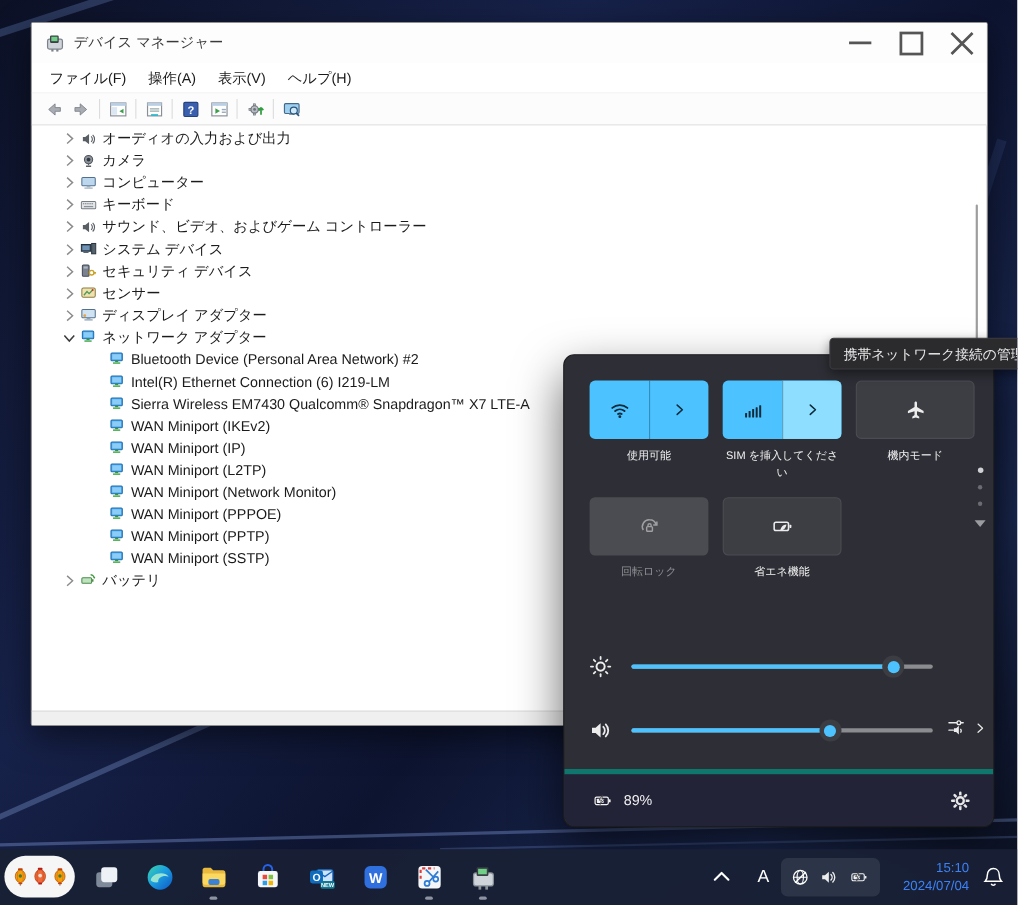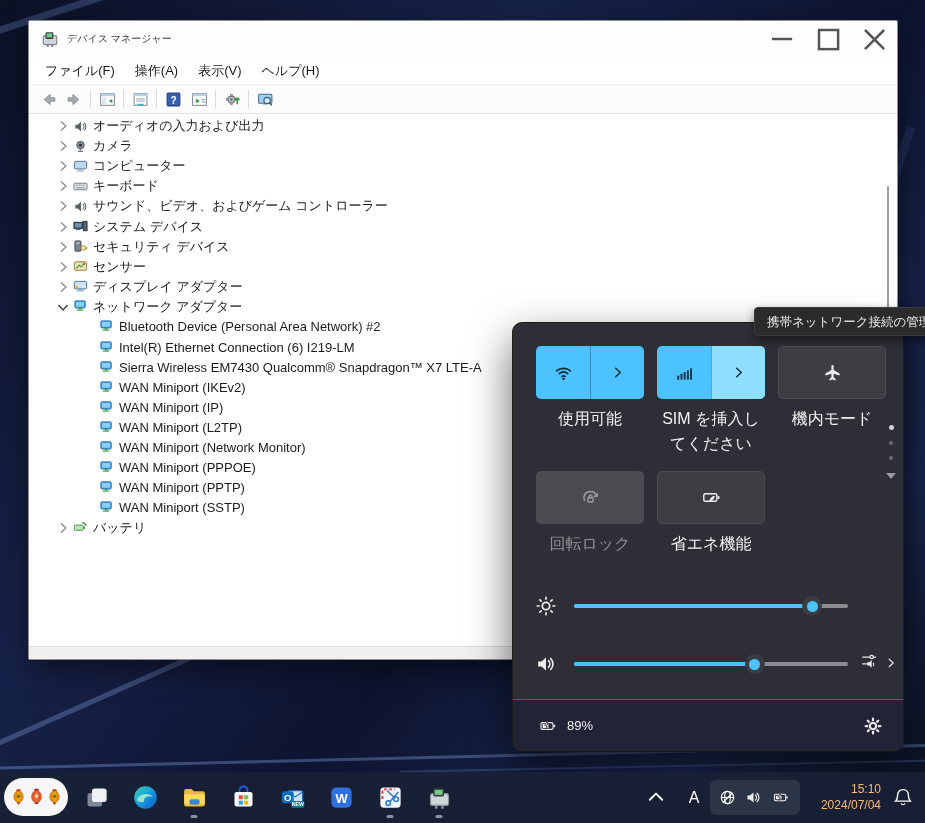--- a/index.html
+++ b/index.html
@@ -7,21 +7,21 @@
   body{font-family:"Liberation Sans","DejaVu Sans",sans-serif;}
   .screen{position:relative;width:925px;height:823px;overflow:hidden;
     background:linear-gradient(128deg,#0c1126 0%,#17224a 34%,#0d1430 58%,#1a2850 82%,#0b1020 100%);}
   .streak{position:absolute;pointer-events:none;}
 
   
   .dm-window{position:absolute;left:28px;top:20px;width:870px;height:640px;background:#fff;
     border:1px solid #8f8f8f;border-radius:2px;box-shadow:0 10px 30px rgba(0,0,0,.5);}
   .titlebar{position:absolute;left:0;top:0;right:0;height:36px;background:#fdfdfd;display:flex;align-items:center;padding-left:12px;}
   .dm-ico{width:18px;height:18px;margin-right:8px;}
-  .win-title{font-size:10px;color:#3a3a3a;}
+  .win-title{font-size:13px;color:#3a3a3a;}
   .caption-buttons{position:absolute;right:0;top:0;height:36px;display:flex;}
   .cap-btn{width:46px;height:36px;display:flex;align-items:center;justify-content:center;}
   .menubar{position:absolute;left:0;top:36px;right:0;height:28px;display:flex;align-items:center;padding-left:6px;
     font-size:13px;color:#1a1a1a;background:#fff;border-bottom:1px solid #f0f0f0;}
   .menu-item{padding:4px 10px;}
   .toolbar{position:absolute;left:0;top:64px;right:0;height:29px;display:flex;align-items:center;padding-left:6px;
     background:#fcfcfc;border-bottom:1px solid #e2e2e2;}
   .tb-btn{width:26px;height:24px;display:flex;align-items:center;justify-content:center;}
   .tb-sep{width:1px;height:18px;background:#dcdcdc;margin:0 3px;}
   .tree{position:absolute;left:0;top:95px;right:14px;bottom:14px;overflow:hidden;font-size:13px;color:#1b1b1b;}
@@ -38,55 +38,55 @@
     border:1px solid #1c1c1f;border-radius:10px;box-shadow:0 18px 44px rgba(0,0,0,.6);color:#f0f0f0;}
   .qs-grid{position:absolute;left:23px;top:23px;display:grid;grid-template-columns:108px 108px 108px;column-gap:13px;row-gap:14px;}
   .qs-cell{display:flex;flex-direction:column;align-items:center;}
   .toggle{width:108px;height:53px;border-radius:5px;display:flex;overflow:hidden;}
   .toggle.on{background:#4cc2ff;}
   .toggle.off{background:#3d3e44;border:1px solid #4b4c52;}
   .toggle.disabled{background:#4b4c52;}
   .tg-icon{flex:1;display:flex;align-items:center;justify-content:center;}
   .tg-chev{width:50%;display:flex;align-items:center;justify-content:center;border-left:1px solid rgba(10,40,60,.35);}
   .tg-chev.hover{background:#8edfff;}
-  .qs-label{margin-top:8px;font-size:16px;text-align:center;line-height:1.55;min-height:20px;max-width:112px;color:#f2f2f2;}
+  .qs-label{margin-top:8px;font-size:10px;text-align:center;line-height:1.55;min-height:20px;max-width:112px;color:#f2f2f2;}
   .qs-label.dim{color:#8d8f94;}
   .qs-dots{position:absolute;right:7px;top:102px;display:flex;flex-direction:column;align-items:center;gap:11px;}
   .qs-dot{width:4px;height:4px;border-radius:50%;background:#6a6c72;}
   .qs-dot.cur{background:#cfd1d6;width:5px;height:5px;}
   .qs-downarrow{width:0;height:0;border-left:5px solid transparent;border-right:5px solid transparent;border-top:6px solid #9a9ca2;margin-top:2px;}
   .slider-row{position:absolute;left:0;width:100%;height:24px;}
   .sl-icon{position:absolute;left:22px;top:1px;width:22px;height:22px;}
   .sl-track{position:absolute;left:61px;top:10px;width:274px;height:4px;border-radius:2px;background:#8a8c90;}
   .sl-fill{position:absolute;left:0;top:0;height:4px;border-radius:2px;background:#4cc2ff;}
   .sl-thumb{position:absolute;top:-8px;width:20px;height:20px;border-radius:50%;background:#3c3d42;display:flex;align-items:center;justify-content:center;}
   .sl-thumb::after{content:"";width:11px;height:11px;border-radius:50%;background:#4cc2ff;}
   .vol-extra{position:absolute;left:348px;top:0;display:flex;align-items:center;gap:6px;}
-  .qs-footer{position:absolute;left:0;right:0;bottom:0;height:52px;background:#232338;border-top:1px solid #0f766e;
+  .qs-footer{position:absolute;left:0;right:0;bottom:0;height:52px;background:#232338;border-top:5px solid #0f766e;
     border-radius:0 0 10px 10px;display:flex;align-items:center;padding:0 20px 0 24px;}
   .battery-label{font-size:13px;margin-left:8px;color:#f0f0f0;}
   .qs-gear{margin-left:auto;width:20px;height:20px;}
 
   
   .tooltip{position:absolute;left:754px;top:307px;height:29px;padding:6px 12px;background:#2b2b2e;border:1px solid #3c3c40;
     border-radius:4px;color:#e9e9e9;font-size:12.5px;white-space:nowrap;box-shadow:0 4px 10px rgba(0,0,0,.45);z-index:30;}
 
   
   .taskbar{position:absolute;left:0;top:772px;width:925px;height:51px;background:rgba(25,32,53,.96);}
   .widgets-pill{position:absolute;left:4px;top:6px;width:64px;height:38px;background:#f6f6f6;border-radius:19px;
     display:flex;align-items:center;justify-content:center;gap:1px;}
   .tb-apps{position:absolute;left:76px;top:5px;display:flex;gap:9px;}
   .app-cell{width:40px;height:40px;border-radius:5px;display:flex;align-items:center;justify-content:center;position:relative;}
   .app-cell .run{position:absolute;bottom:-1px;left:50%;transform:translateX(-50%);width:7px;height:3px;border-radius:2px;background:#8d93a0;}
   .tray{position:absolute;right:0;top:0;height:51px;}
   .tray-chev{position:absolute;left:-282px;top:14px;width:24px;height:24px;}
   .tray-ime{position:absolute;right:218px;top:13px;width:26px;height:26px;color:#fff;font-size:16px;display:flex;align-items:center;justify-content:center;}
   .tray-group{position:absolute;right:125px;top:8px;width:90px;height:35px;background:rgba(255,255,255,.09);border-radius:6px;
     display:flex;align-items:center;justify-content:center;gap:9px;}
-  .tray-clock{position:absolute;right:44px;top:9px;width:86px;text-align:right;color:#fdba74;font-size:12px;line-height:16px;}
+  .tray-clock{position:absolute;right:44px;top:9px;width:86px;text-align:right;color:#3b82f6;font-size:12px;line-height:16px;}
   .tray-bell{position:absolute;right:12px;top:15px;width:20px;height:20px;}
 </style>
 </head>
 <body>
 
 <div class="screen">
 
   <div class="streak" style="left:-60px;top:-6px;width:320px;height:7px;background:rgba(120,150,220,.28);transform:rotate(-18deg);"></div>
   <div class="streak" style="left:860px;top:120px;width:9px;height:300px;background:rgba(90,120,200,.16);transform:rotate(18deg);"></div>
   <div class="streak" style="left:-30px;top:755px;width:1000px;height:3px;background:rgba(140,170,235,.35);transform:rotate(-1.4deg);"></div>

